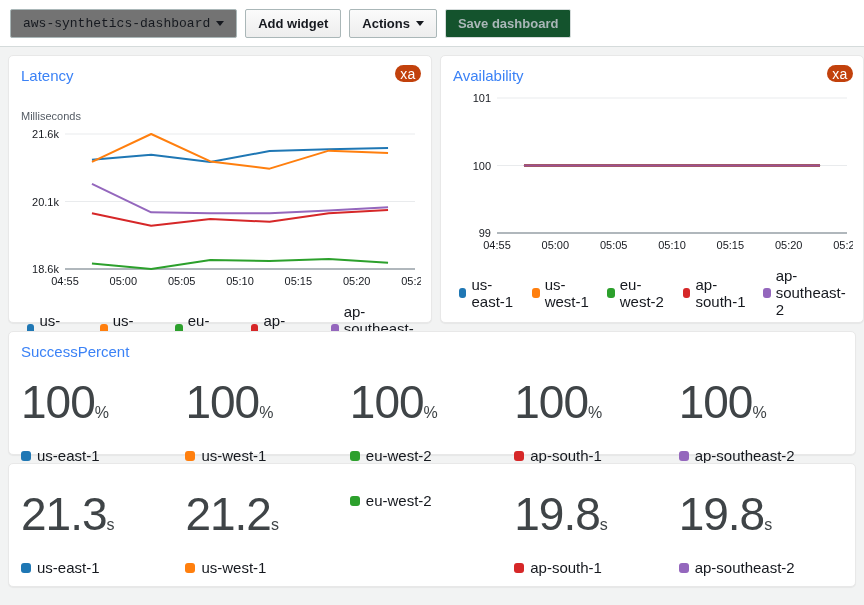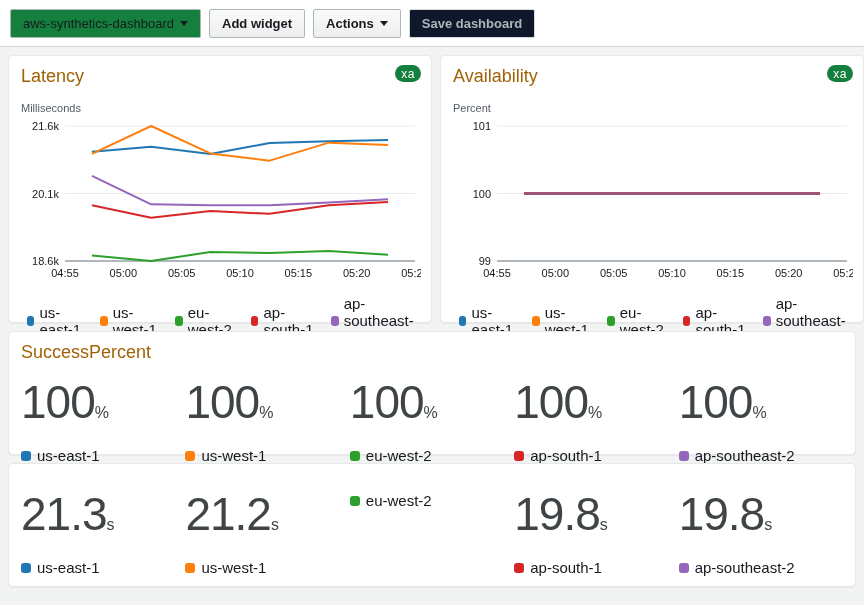--- a/index.html
+++ b/index.html
@@ -25,27 +25,28 @@
     padding: 0 12px;
     font-size: 13px;
     font-weight: bold;
     color: #16191f;
     border: 1px solid #aab7b8;
     background: linear-gradient(180deg,#fbfbfb 0%, #ededed 100%);
     cursor: pointer;
     white-space: nowrap;
   }
   .btn.plain {
-    background: #15803d;
+    background: #737373;
     font-weight: normal;
     border-color: #aab7b8;
+    font-family: Liberation Mono, monospace;
   }
   .btn.disabled {
     color: #aab7b8;
-    background: #0f172a;
+    background: #14532d;
     border-color: #d5dbdb;
     cursor: default;
   }
   .caret {
     width: 0; height: 0;
     border-left: 4px solid transparent;
     border-right: 4px solid transparent;
     border-top: 5px solid #16191f;
     display: inline-block;
   }
@@ -56,29 +57,29 @@
   .widget {
     background: #ffffff;
     border: 1px solid #e8e8e8;
     border-radius: 5px;
     position: relative;
     box-shadow: 0 1px 1px rgba(0,0,0,.05);
   }
   .w-chart { width: 424px; height: 268px; padding: 10px 12px 6px 12px; }
   .w-single { width: 848px; height: 124px; padding: 10px 12px 6px 12px; }
 
-  .w-title { font-size: 18px; color: #a16207; line-height: 20px; }
-  .w-unit  { font-size: 11px; color: #545b64; margin-top: 16px; }
+  .w-title { font-size: 15px; color: #3b82f6; line-height: 20px; }
+  .w-unit  { font-size: 11px; color: #545b64; margin-top: 24px; }
 
   .badge {
     position: absolute; top: 9px; right: 10px;
     width: 26px; height: 17px; border-radius: 9px;
-    background: #15803d;
+    background: #c2410c;
     display: flex; align-items: center; justify-content: center;
-    font-size: 12px; color: #ffffff; letter-spacing: .3px;
+    font-size: 14px; color: #ffffff; letter-spacing: .3px;
     cursor: pointer;
   }
 
   .plot { position: relative; margin-top: 2px; }
   .plot svg { display: block; }
 
   
   .legend { display: flex; align-items: center; gap: 14px; margin-top: 4px; padding-left: 6px; }
   .legend-item { display: flex; align-items: center; gap: 5px; cursor: pointer; }
   .swatch { width: 10px; height: 10px; border-radius: 3px; display: block; }
@@ -165,21 +166,20 @@
           <div class="legend-item">
             <span class="swatch" style="background: rgb(148, 103, 189);"></span>
             <span class="legend-label">ap-southeast-2</span>
           </div>
         </div>
     </div>
 
     <div class="widget w-chart">
       <div class="w-title">Availability</div>
       <div class="badge">xa</div>
-      <div class="w-unit">Percent</div>
       <div class="plot">
         <svg id="chart-1" width="400" height="175">
             <line x1="44" x2="394" y1="145" y2="145" stroke="#b0b7bc" stroke-width="2"></line>
             <text x="38" y="149" text-anchor="end" font-family="&quot;Liberation Sans&quot;, sans-serif" font-size="11" fill="#16191f">99</text>
             <line x1="44" x2="394" y1="77.5" y2="77.5" stroke="#e9ebed" stroke-width="1"></line>
             <text x="38" y="81.5" text-anchor="end" font-family="&quot;Liberation Sans&quot;, sans-serif" font-size="11" fill="#16191f">100</text>
             <line x1="44" x2="394" y1="10" y2="10" stroke="#e9ebed" stroke-width="1"></line>
             <text x="38" y="14" text-anchor="end" font-family="&quot;Liberation Sans&quot;, sans-serif" font-size="11" fill="#16191f">101</text>
             <text x="44" y="161" text-anchor="middle" font-family="&quot;Liberation Sans&quot;, sans-serif" font-size="11" fill="#16191f">04:55</text>
             <text x="102.33333333333334" y="161" text-anchor="middle" font-family="&quot;Liberation Sans&quot;, sans-serif" font-size="11" fill="#16191f">05:00</text>

